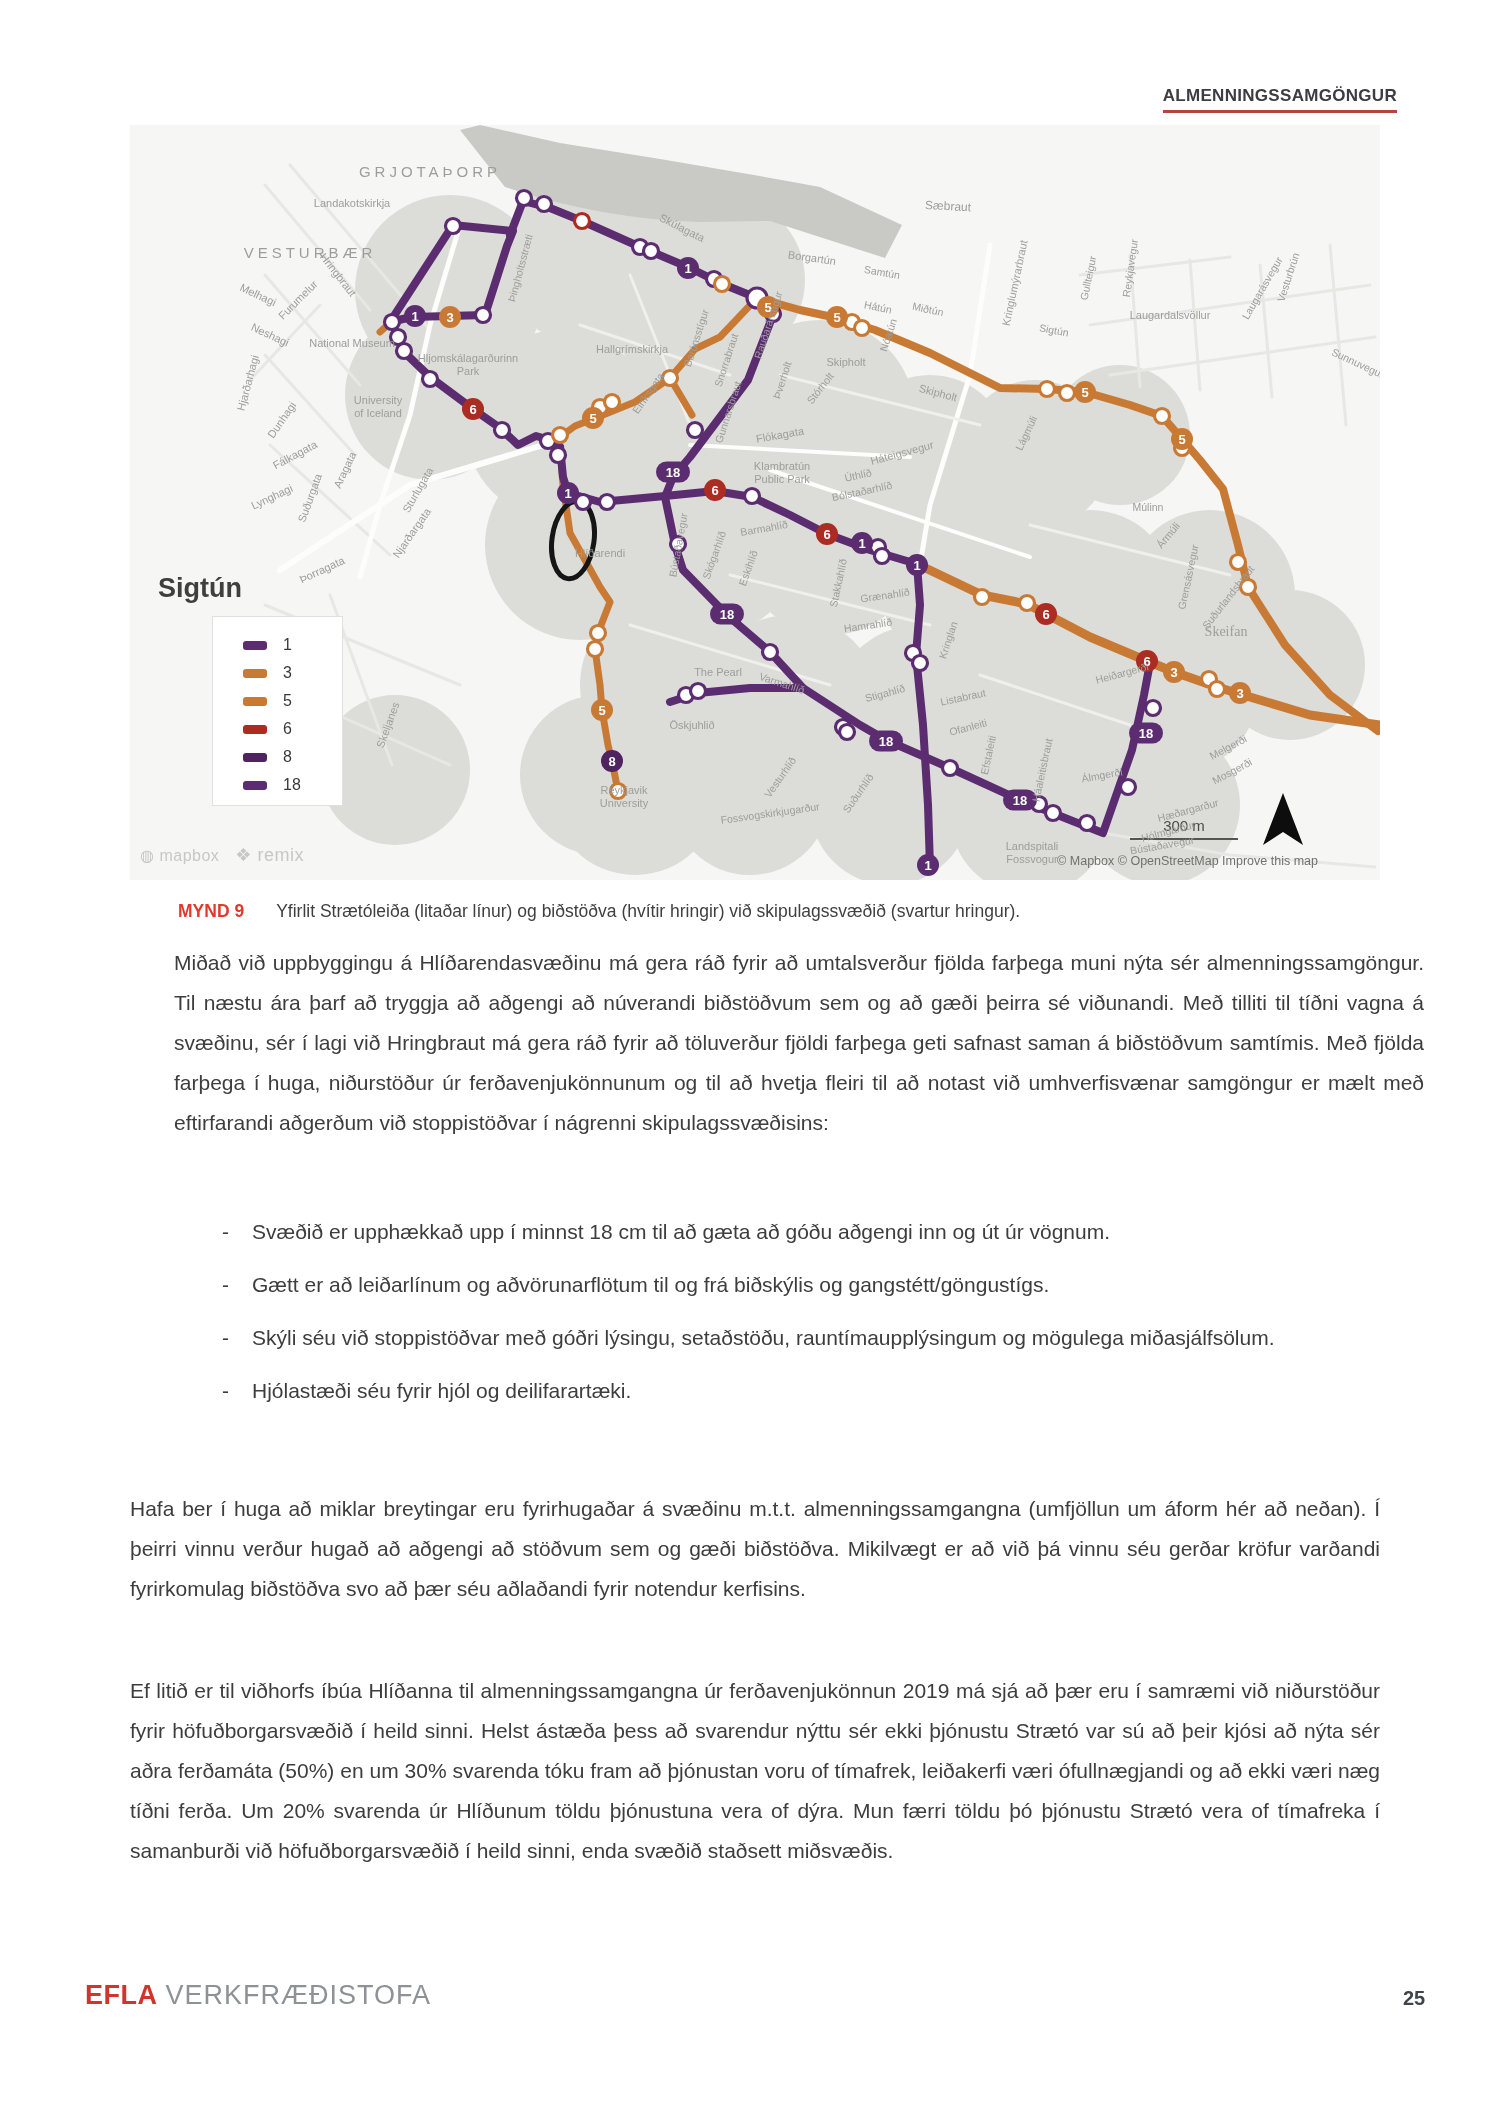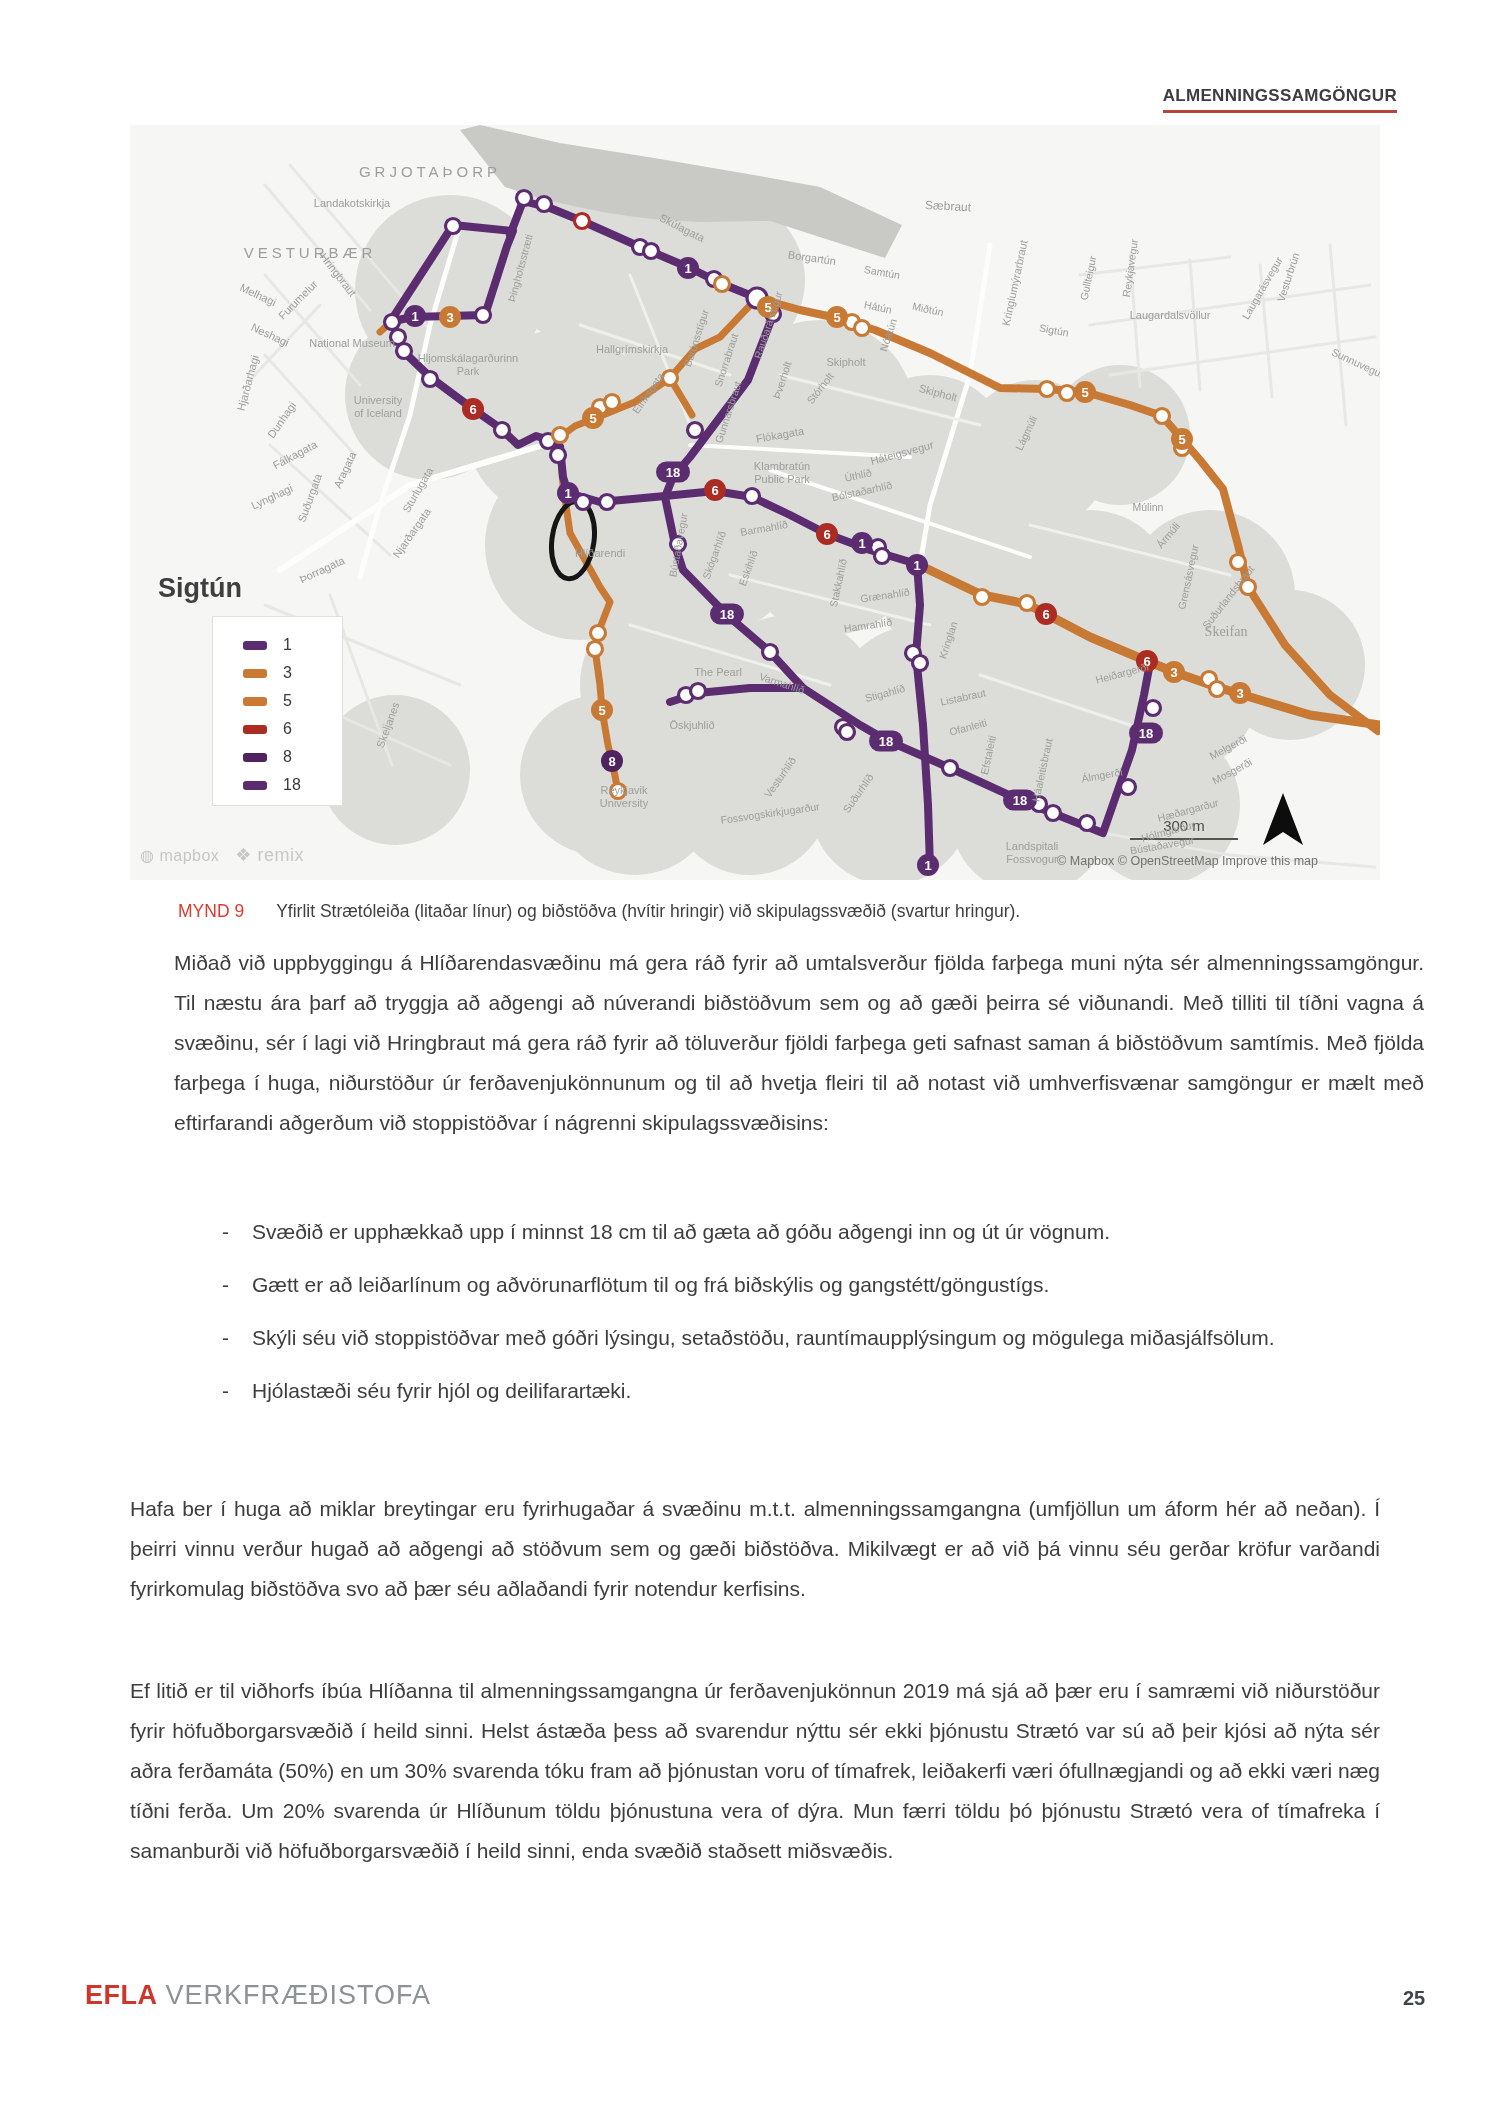--- a/index.html
+++ b/index.html
@@ -20,21 +20,21 @@
   #legend-box{position:absolute;left:82px;top:491px;width:131px;height:190px;background:#ffffff;
        border:1px solid #e0e0de;box-sizing:border-box;padding:14px 0 0 30px;}
   .legend-row{display:flex;align-items:center;height:28px;}
   .legend-swatch{width:24px;height:9px;border-radius:3px;margin-right:16px;}
   .legend-label{font-size:16px;color:#3a3a3a;}
   #map-logos{position:absolute;left:10px;bottom:14px;display:flex;gap:16px;align-items:center;
        color:#c7c7c4;font-weight:normal;font-size:16px;letter-spacing:.5px;}
   #map-attrib{position:absolute;right:62px;bottom:12px;font-size:12.5px;color:#71716e;}
   
   #caption{position:absolute;left:178px;top:901px;width:1150px;font-size:17.5px;color:#3f3f3f;}
-  #caption .label{color:#e0392e;font-weight:normal;margin-right:32px;}
+  #caption .label{color:#e0392e;font-weight:bold;margin-right:32px;}
   
   .para{position:absolute;left:130px;width:1250px;font-size:21px;line-height:40px;
         color:#3d3d3d;text-align:justify;}
   #para1{top:943px;margin-left:44px;} #para2{top:1489px;} #para3{top:1671px;}
   #bullets{position:absolute;left:130px;top:1212px;width:1250px;}
   .bullet{position:relative;font-size:21px;line-height:40px;color:#3d3d3d;
         padding-left:122px;margin-bottom:13px;text-align:justify;}
   .bullet .dash{position:absolute;left:92px;top:0;}
   
   #footer{position:absolute;left:85px;top:1980px;font-size:27px;}

